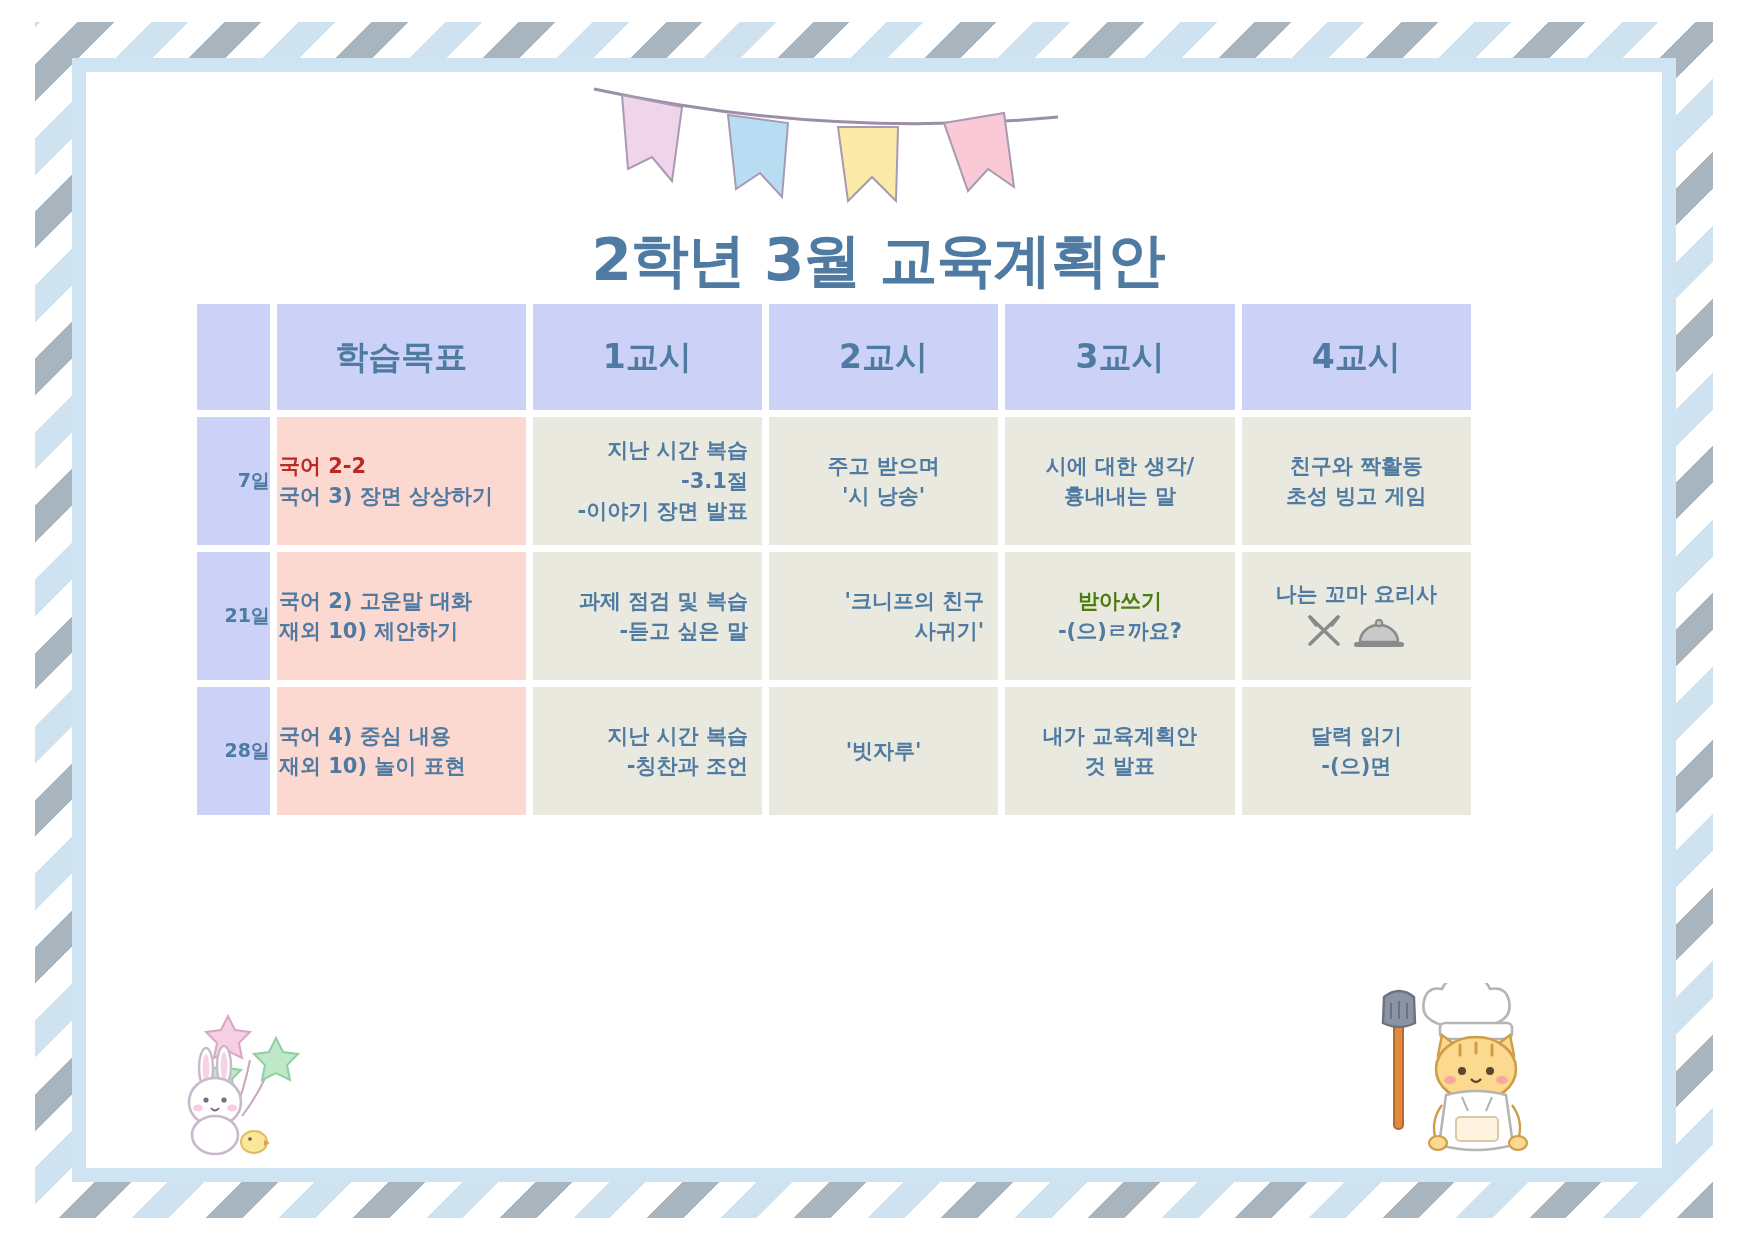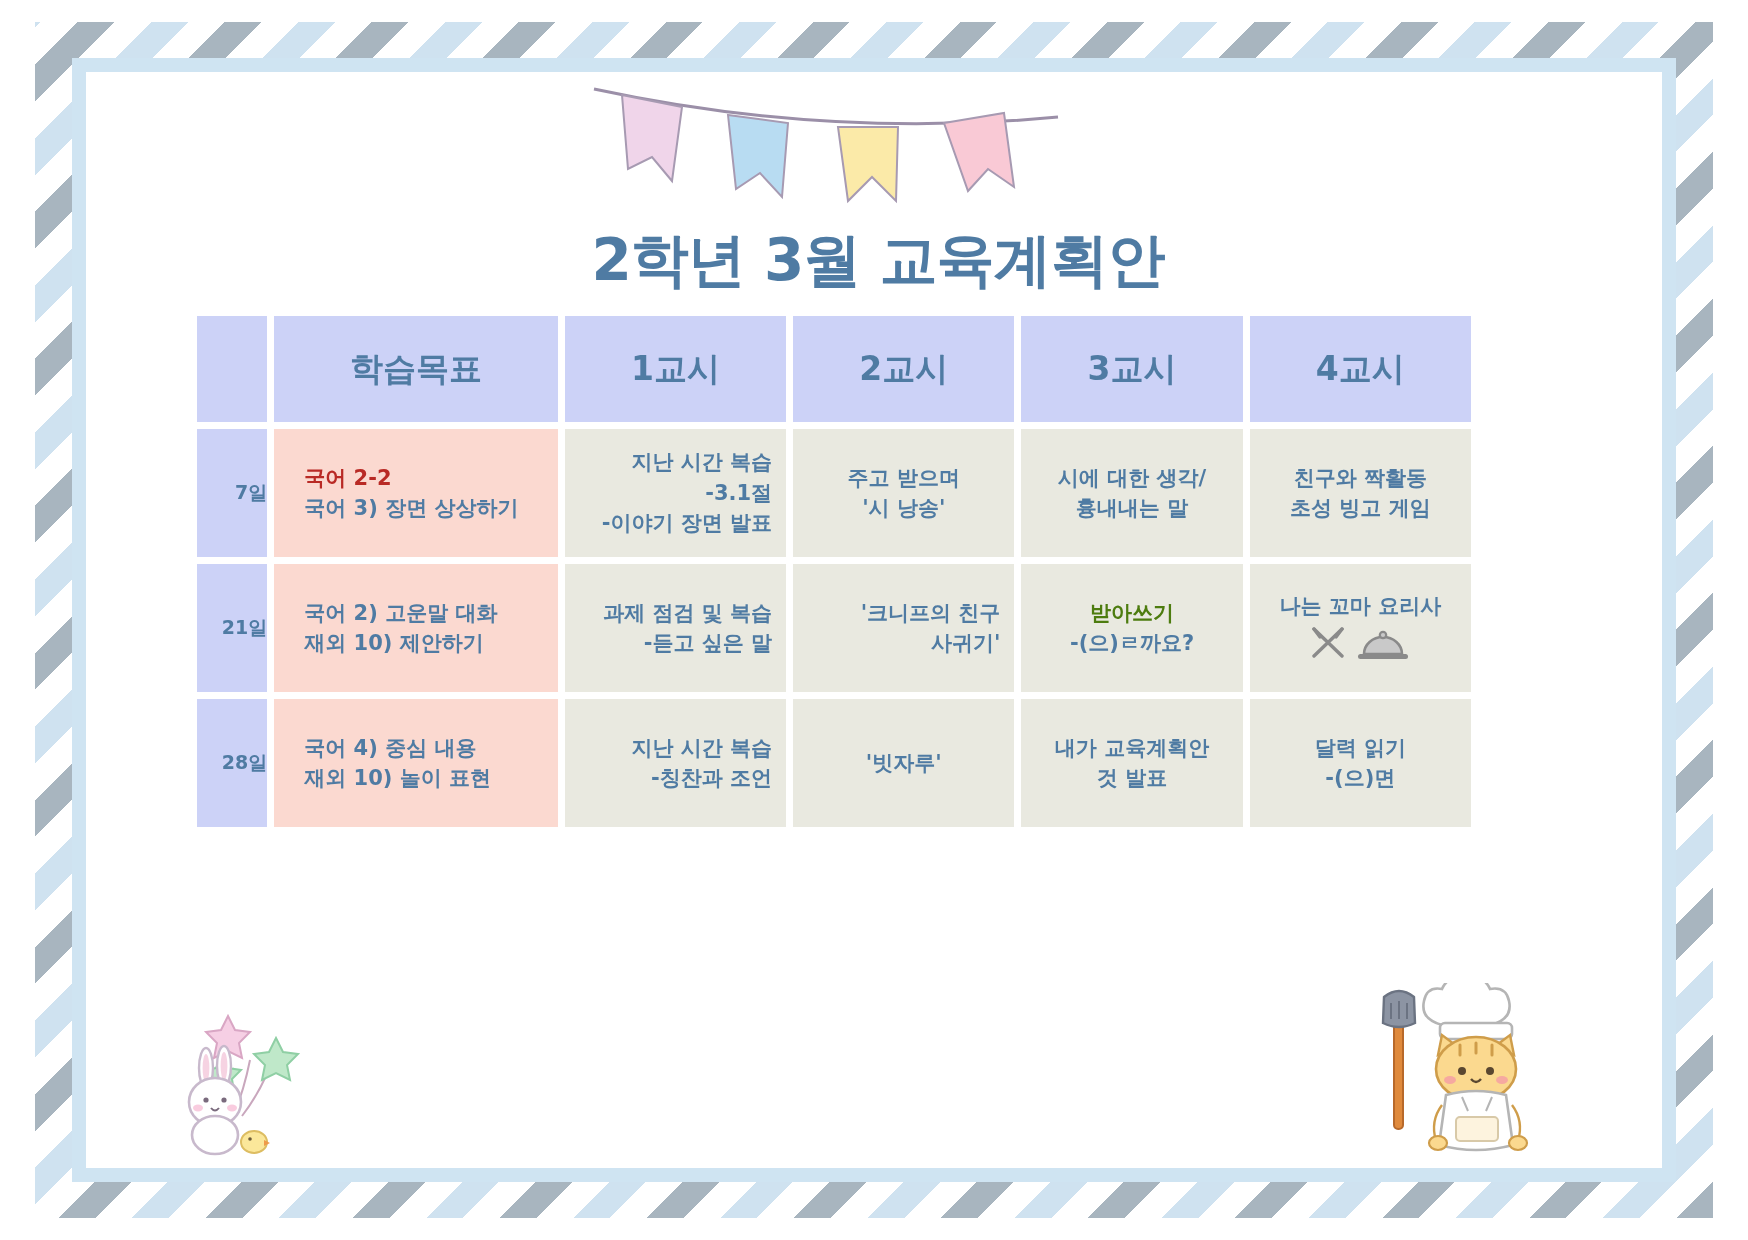--- a/index.html
+++ b/index.html
@@ -83,21 +83,21 @@
     font-size: 58px;
     font-weight: 700;
     color: #4f7ba3;
     letter-spacing: -1px;
   }
 
   
   .plan-table {
     position: absolute;
     left: 104px;
-    top: 237px;
+    top: 225px;
     width: 1288px;
     border-collapse: separate;
     border-spacing: 7px;
   }
   .plan-table td, .plan-table th {
     padding: 0;
     vertical-align: middle;
     box-sizing: border-box;
   }
 
@@ -126,21 +126,21 @@
     height: 128px;
   }
 
   
   .goal-cell {
     background: #fbd9d0;
     color: #4f7ba3;
     font-size: 21px;
     font-weight: 700;
     line-height: 1.45;
-    padding: 0 30px !important;
+    padding: 0 2px !important;
     text-align: left;
   }
   .goal-cell .hi {
     color: #b92a25;
   }
 
   
   .per-cell {
     background: #e9e9e0;
     color: #4f7ba3;

